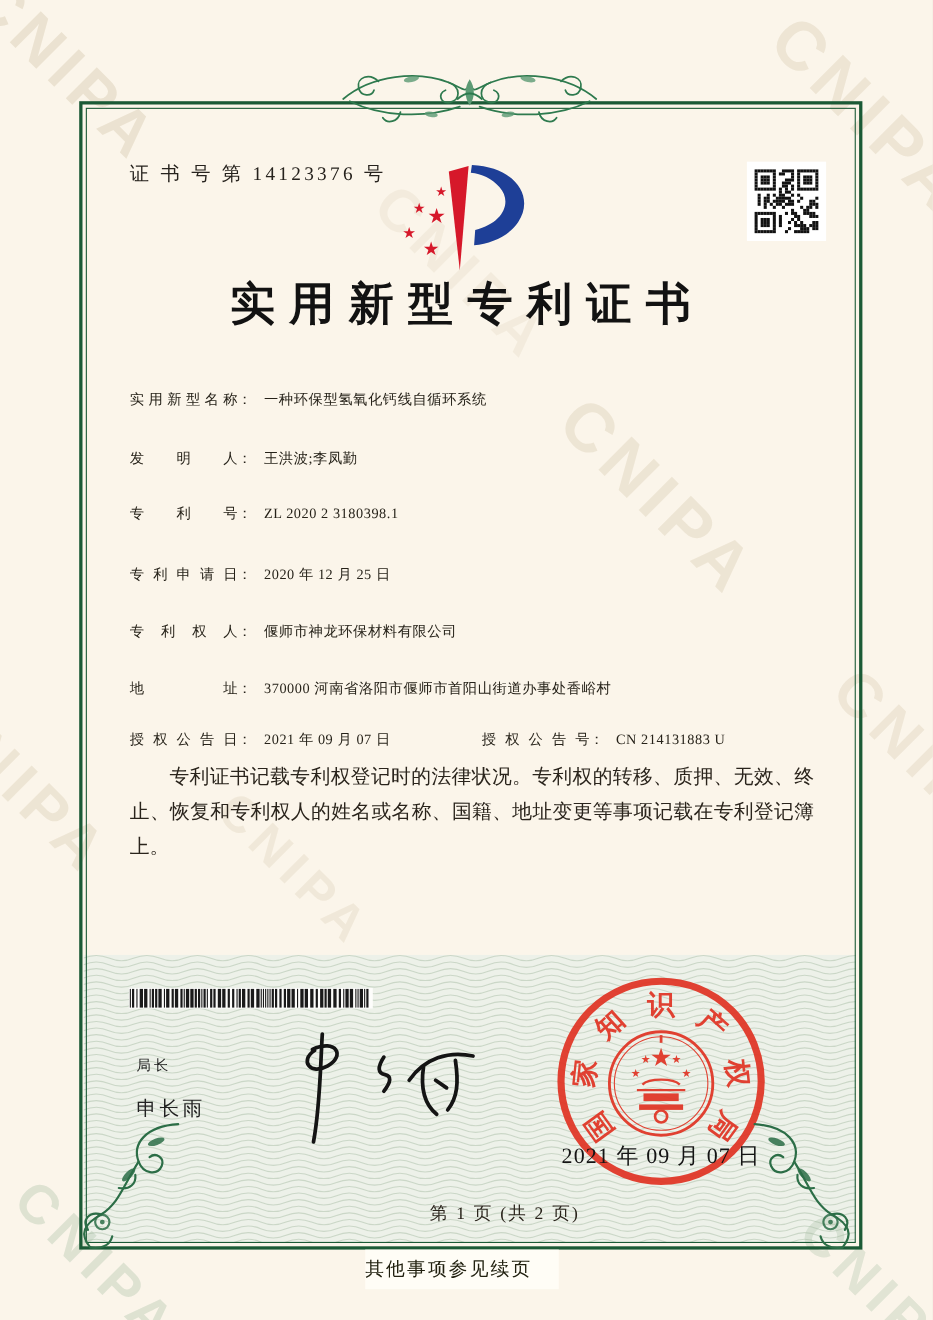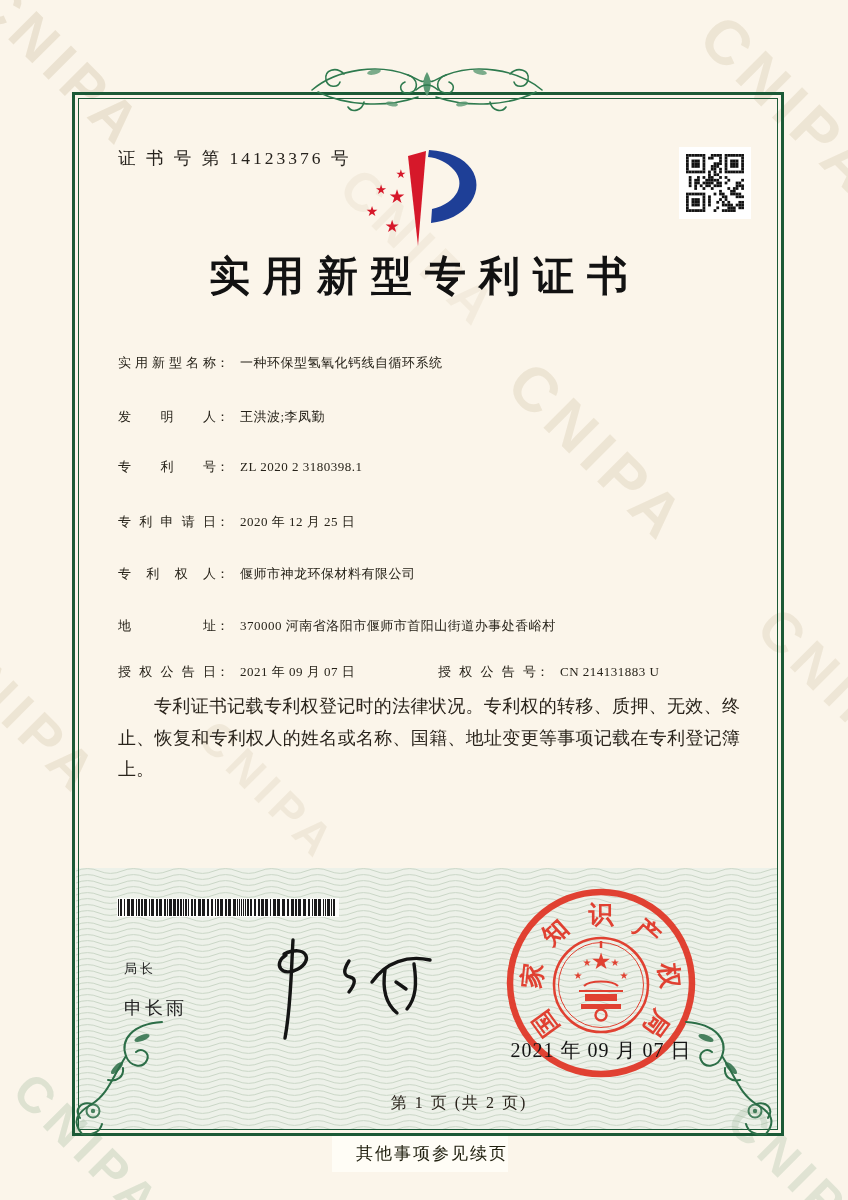--- a/index.html
+++ b/index.html
@@ -36,21 +36,21 @@
       font-family:"Liberation Sans","DejaVu Sans",sans-serif;color:#222;}
   .sig-name{position:absolute;left:124px;top:996px;font-size:18px;letter-spacing:3px;
       font-family:"Liberation Sans","DejaVu Sans",sans-serif;color:#222;}
   #signature{position:absolute;left:246px;top:934px;}
   #seal{position:absolute;left:505px;top:887px;}
   .seal-date{position:absolute;left:490px;top:1037px;width:222px;text-align:center;
       font-size:20px;letter-spacing:1px;color:#141414;white-space:nowrap;}
   .page-num{position:absolute;left:72px;top:1093px;width:774px;text-align:center;
       font-size:16px;color:#2a241c;letter-spacing:2px;}
   .cont-note{position:absolute;left:332px;top:1136px;width:176px;height:36px;background:#fffdf6;
-      text-align:right;line-height:36px;font-size:17px;letter-spacing:2px;color:#21200f;}
+      text-align:left;line-height:36px;font-size:17px;letter-spacing:2px;color:#21200f;}
   #ornament-top{position:absolute;left:304px;top:60px;z-index:4;}
   #corner-left{position:absolute;left:62px;top:1016px;z-index:4;}
   #corner-right{position:absolute;left:671px;top:1016px;z-index:4;transform:scaleX(-1);}
 </style>
 </head>
 <body>
 
 <div class="page">
 
   <div id="wm-layer">

